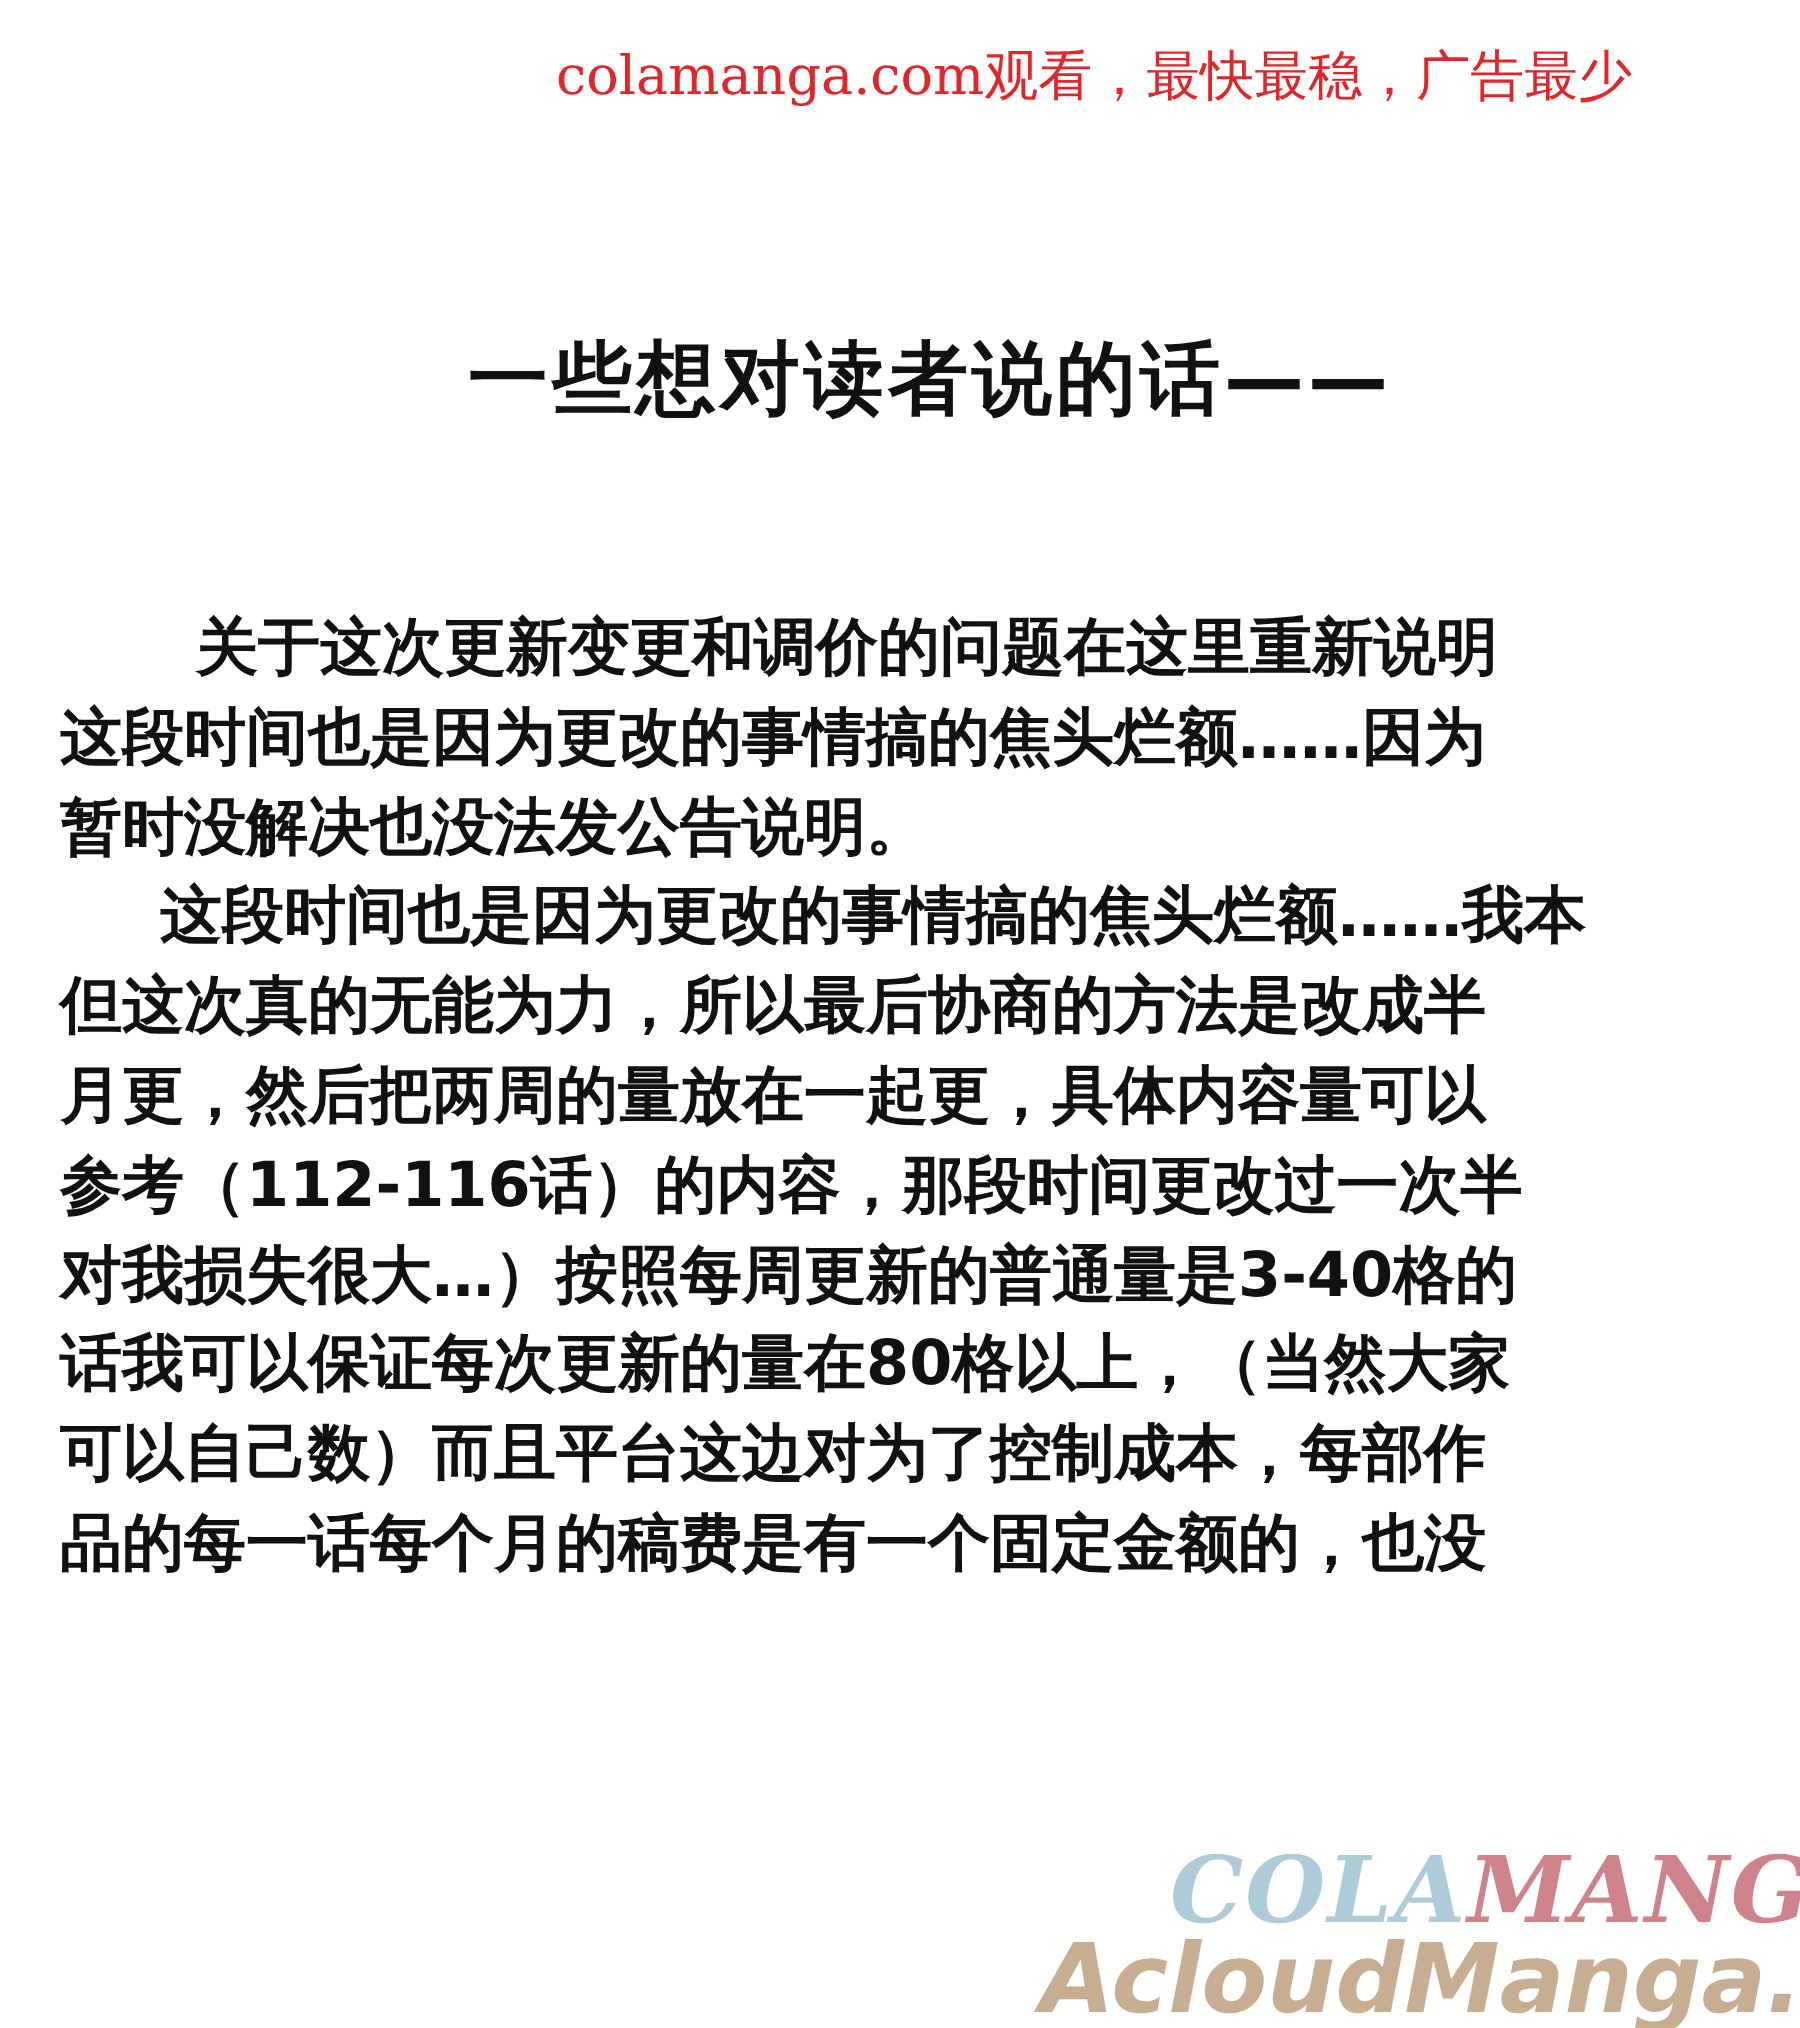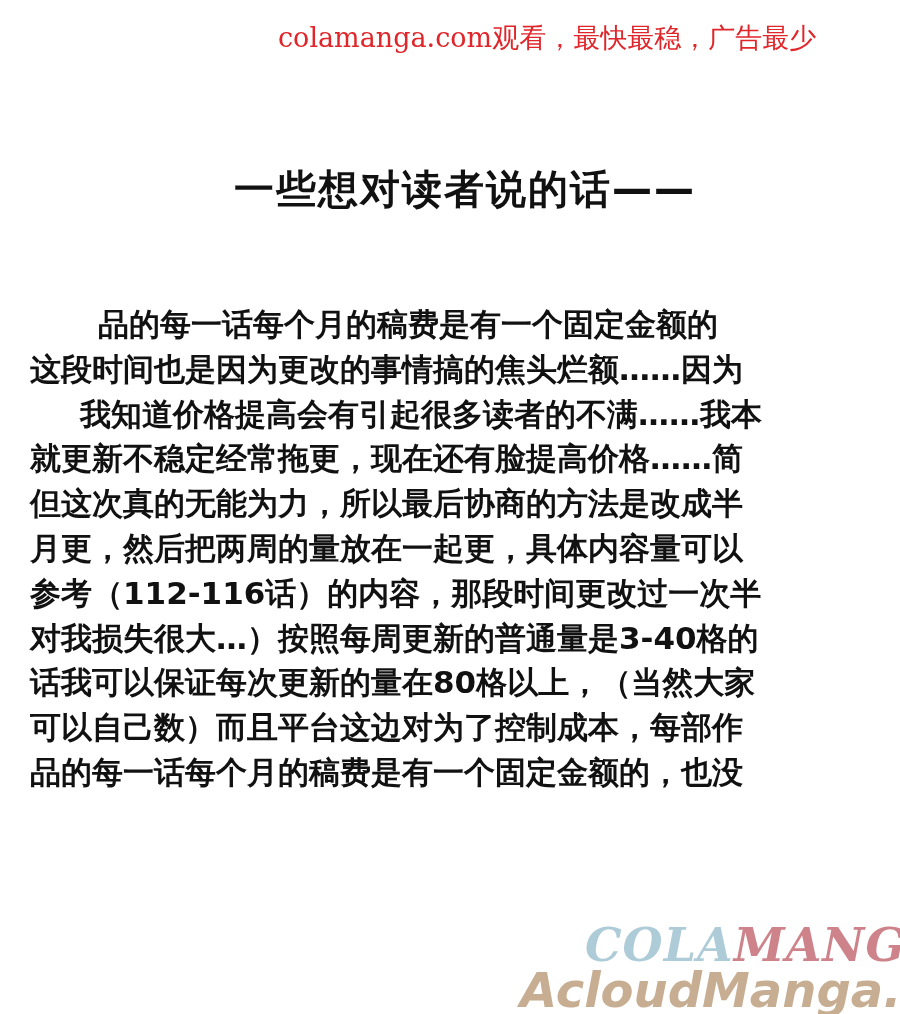--- a/index.html
+++ b/index.html
@@ -36,24 +36,24 @@
   }
 </style>
 </head>
 <body>
 
 <div class="site-banner" style="color: rgb(224, 38, 43);">colamanga.com观看，最快最稳，广告最少</div>
 
 <div class="title">一些想对读者说的话——</div>
 
 <div class="body-text">
-  <div class="line" style="padding-left: 68px;">品的每一话每个月的稿费是有一个固定金额的</div>
+  <div class="line" style="padding-left: 68px;">关于这次更新变更和调价的问题在这里重新说明</div>
   <div class="line">这段时间也是因为更改的事情搞的焦头烂额……因为</div>
-  <div class="line" style="padding-left: 50px;">我知道价格提高会有引起很多读者的不满……我本</div>
-  <div class="line">就更新不稳定经常拖更，现在还有脸提高价格……简</div>
+  <div class="line">暂时没解决也没法发公告说明。</div>
+  <div class="line" style="padding-left: 50px;">这段时间也是因为更改的事情搞的焦头烂额……我本</div>
   <div class="line">但这次真的无能为力，所以最后协商的方法是改成半</div>
   <div class="line">月更，然后把两周的量放在一起更，具体内容量可以</div>
   <div class="line">参考（112-116话）的内容，那段时间更改过一次半</div>
   <div class="line">对我损失很大…）按照每周更新的普通量是3-40格的</div>
   <div class="line">话我可以保证每次更新的量在80格以上，（当然大家</div>
   <div class="line">可以自己数）而且平台这边对为了控制成本，每部作</div>
   <div class="line">品的每一话每个月的稿费是有一个固定金额的，也没</div>
 </div>
 
 <div class="watermark-1"><span class="wm-prefix">COLA</span><span>MANGA.com</span></div>

